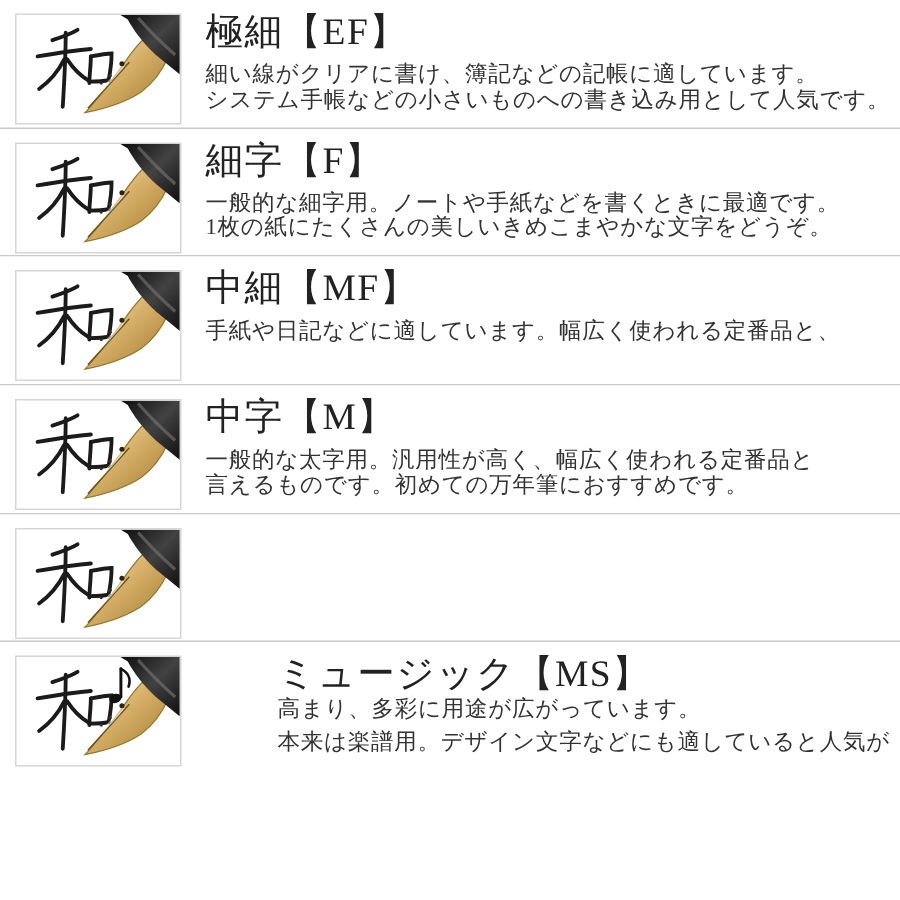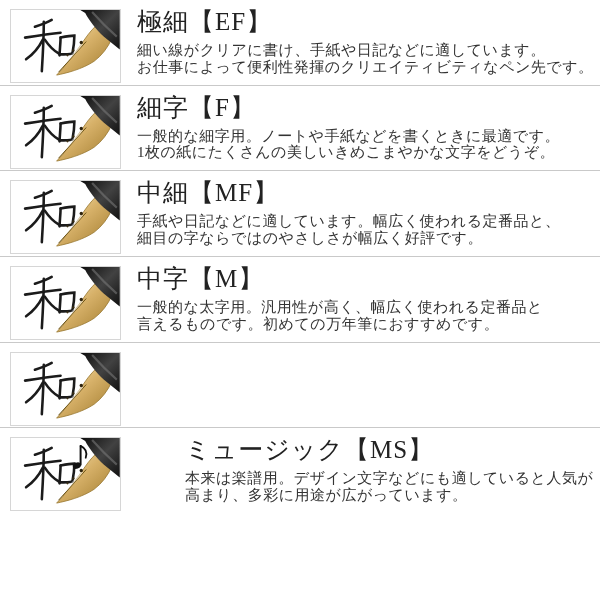--- a/index.html
+++ b/index.html
@@ -96,22 +96,22 @@
 
   <div class="row">
     <div class="imgbox">
       <svg viewBox="0 0 110 73">
         <use href="#wa-char"></use>
         <use href="#nib-art"></use>
       </svg>
     </div>
     <div class="textcol">
       <div class="title">極細【EF】</div>
-      <div class="desc first">細い線がクリアに書け、手紙や日記などに適しています。</div>
-      <div class="desc">お仕事によって便利性発揮のクリエイティビティなペン先です。</div>
+      <div class="desc first">細い線がクリアに書け、簿記などの記帳に適しています。</div>
+      <div class="desc">システム手帳などの小さいものへの書き込み用として人気です。</div>
     </div>
   </div>
 
   <div class="row">
     <div class="imgbox">
       <svg viewBox="0 0 110 73">
         <use href="#wa-char"></use>
         <use href="#nib-art"></use>
       </svg>
     </div>
@@ -125,21 +125,20 @@
   <div class="row">
     <div class="imgbox">
       <svg viewBox="0 0 110 73">
         <use href="#wa-char"></use>
         <use href="#nib-art"></use>
       </svg>
     </div>
     <div class="textcol">
       <div class="title">中細【MF】</div>
       <div class="desc first">手紙や日記などに適しています。幅広く使われる定番品と、</div>
-      <div class="desc">細目の字ならではのやさしさが幅広く好評です。</div>
     </div>
   </div>
 
   <div class="row">
     <div class="imgbox">
       <svg viewBox="0 0 110 73">
         <use href="#wa-char"></use>
         <use href="#nib-art"></use>
       </svg>
     </div>
@@ -163,18 +162,18 @@
   <div class="row">
     <div class="imgbox">
       <svg viewBox="0 0 110 73">
         <use href="#wa-char"></use>
         <use href="#note-art"></use>
         <use href="#nib-art"></use>
       </svg>
     </div>
     <div class="textcol">
       <div class="title">ミュージック【MS】</div>
+      <div class="desc">高まり、多彩に用途が広がっています。</div>
       <div class="desc first">本来は楽譜用。デザイン文字などにも適していると人気が</div>
-      <div class="desc">高まり、多彩に用途が広がっています。</div>
     </div>
   </div>
 
 </div>
 
 </body></html>

